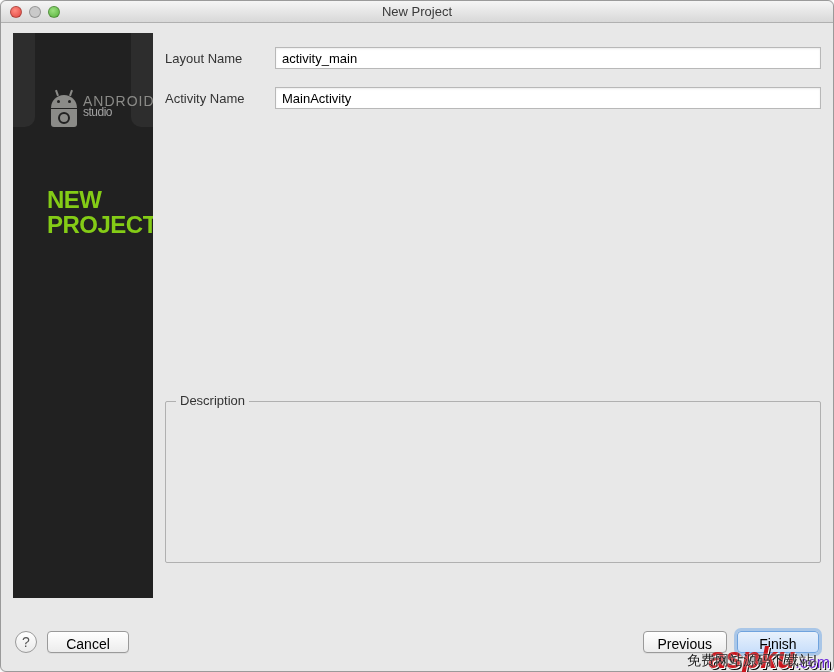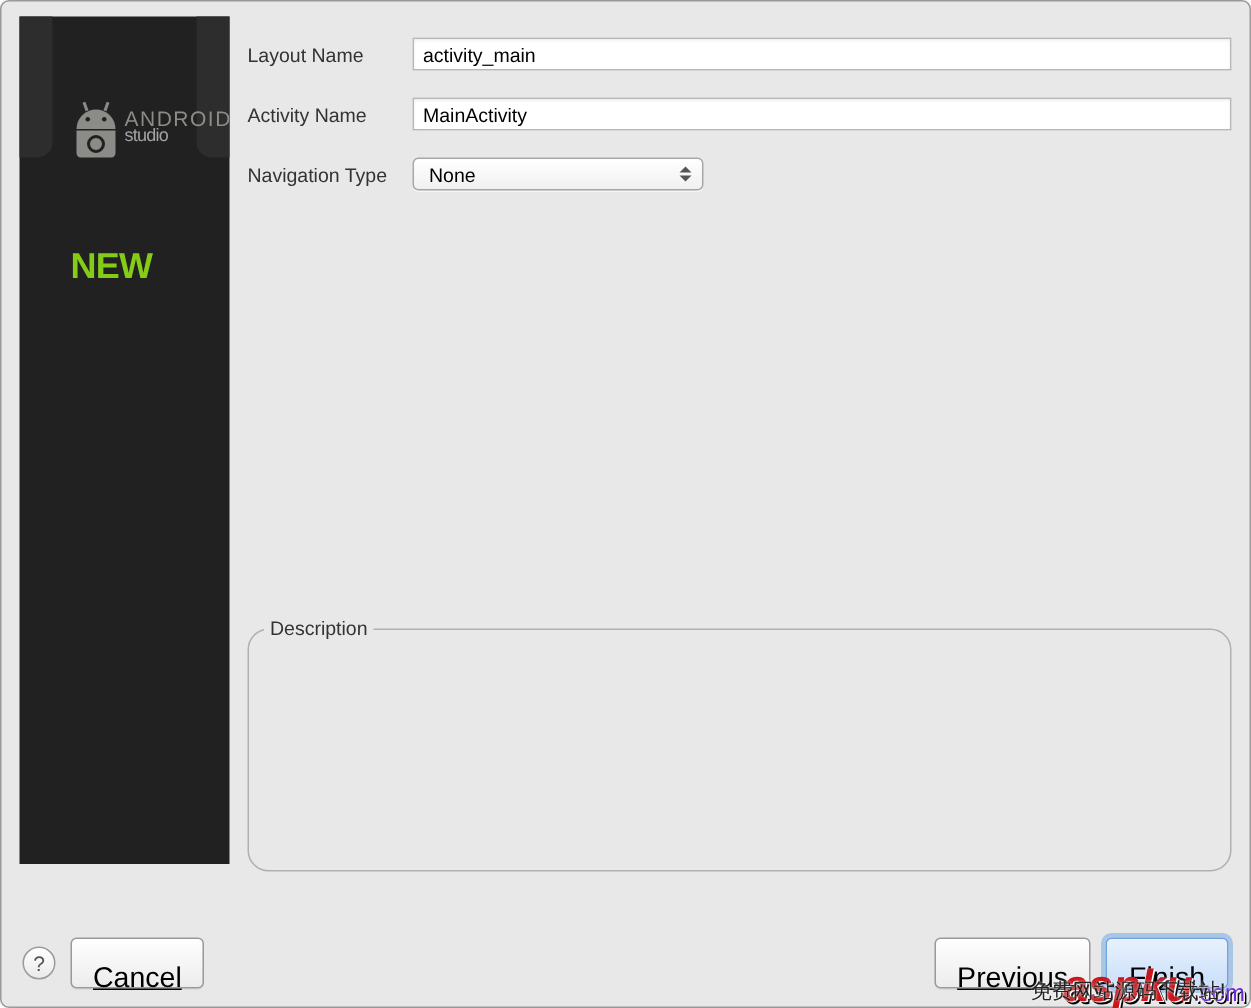--- a/index.html
+++ b/index.html
@@ -200,21 +200,21 @@
       width: 0; height: 0;
       border-left: 4px solid transparent;
       border-right: 4px solid transparent;
     }
     .arrow-up { border-bottom: 4px solid #555; }
     .arrow-down { border-top: 4px solid #555; }
     .description-group {
       margin-top: 282px;
       position: relative;
       border: 1px solid #b0b0b0;
-      border-radius: 14px;
+      border-radius: 2px;
       height: 162px;
       background: #e8e8e8;
     }
     .description-legend {
       position: absolute;
       top: -9px;
       left: 10px;
       background: #e8e8e8;
       padding: 0 4px;
       font-size: 13px;
@@ -235,29 +235,28 @@
       display: flex;
       align-items: center;
       justify-content: center;
       font-size: 14px;
       color: #555;
       cursor: pointer;
     }
     .mac-btn {
       min-width: 82px;
       height: 22px;
-      padding: 16px 14px;
+      padding: 4px 14px;
       border: 1px solid #9a9a9a;
       border-radius: 4px;
       background: linear-gradient(to bottom, #fff, #ececec);
-      font-size: 19px;
+      font-size: 14px;
       font-family: inherit;
       cursor: pointer;
       box-shadow: 0 1px 0 rgba(0,0,0,0.05);
-      text-decoration: underline;
     }
     .mac-btn.primary {
       background: linear-gradient(to bottom, #e8f1fc, #c9dffb);
       border: 1px solid #6fa3de;
       box-shadow: 0 0 0 3px rgba(94,158,231,0.45);
     }
     .footer-spacer { flex: 1; }
     .watermark {
       position: absolute;
       right: 4px;
@@ -279,60 +278,59 @@
       color: #222;
       text-shadow: 0 0 2px #fff;
       pointer-events: none;
     }
     .watermark-dot { font-size: 16px; color: #6d28d9; font-style: normal; font-weight: normal; }
   </style>
 </head>
 <body>
 
 <div class="window">
+  <div class="titlebar">
+    <div class="traffic-lights">
+      <div class="traffic-light tl-close"></div>
+      <div class="traffic-light tl-min"></div>
+      <div class="traffic-light tl-max"></div>
+    </div>
+    <div class="title-text">New Project</div>
+  </div>
 
   <div class="content-area">
 
     <div class="sidebar">
       <div class="sidebar-bg-shape1"></div>
       <div class="sidebar-bg-shape2"></div>
       <div class="android-robot">
         <div class="robot-head">
           <div class="robot-eye-l"></div>
           <div class="robot-eye-r"></div>
         </div>
         <div class="robot-body">
             <div class="robot-body-gear"></div>
           </div>
       </div>
       <div class="studio-label">ANDROID</div>
       <div class="studio-name">studio</div>
       <div class="wizard-title">
         <span>NEW</span><br>
+        <span>PROJECT</span>
       </div>
     </div>
 
     <div class="form-area">
       <div class="form-row">
         <div class="form-label">Layout Name</div>
         <input type="text" class="text-input" value="activity_main" style="">
       </div>
       <div class="form-row">
         <div class="form-label">Activity Name</div>
         <input type="text" class="text-input" value="MainActivity" style="">
-      </div>
-      <div class="form-row">
-        <div class="form-label">Navigation Type</div>
-        <div class="select-wrap">
-          <span>None</span>
-          <div class="select-arrows">
-            <div class="arrow-up"></div>
-            <div class="arrow-down"></div>
-          </div>
-        </div>
       </div>
 
       <div class="description-group">
         <div class="description-legend">Description</div>
       </div>
     </div>
 
   </div>
 
   <div class="footer">

